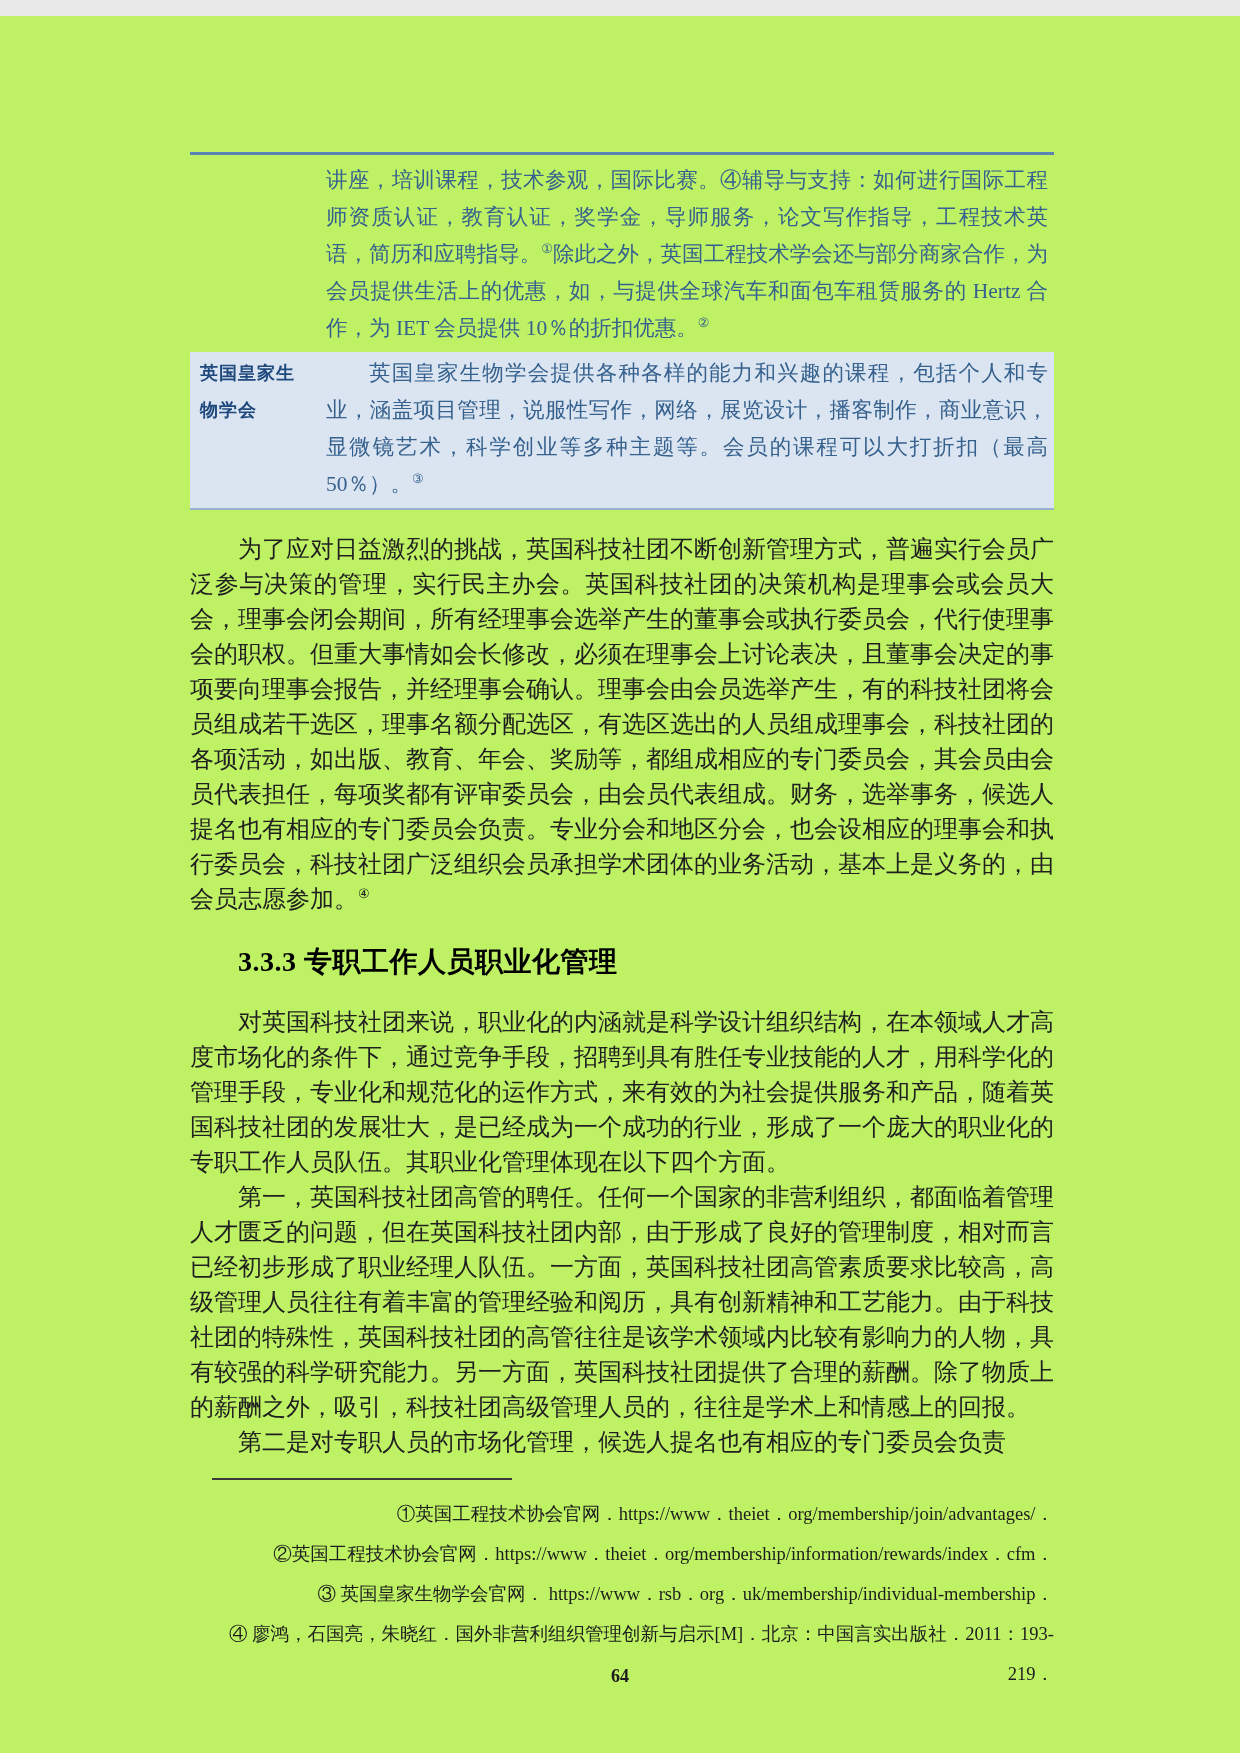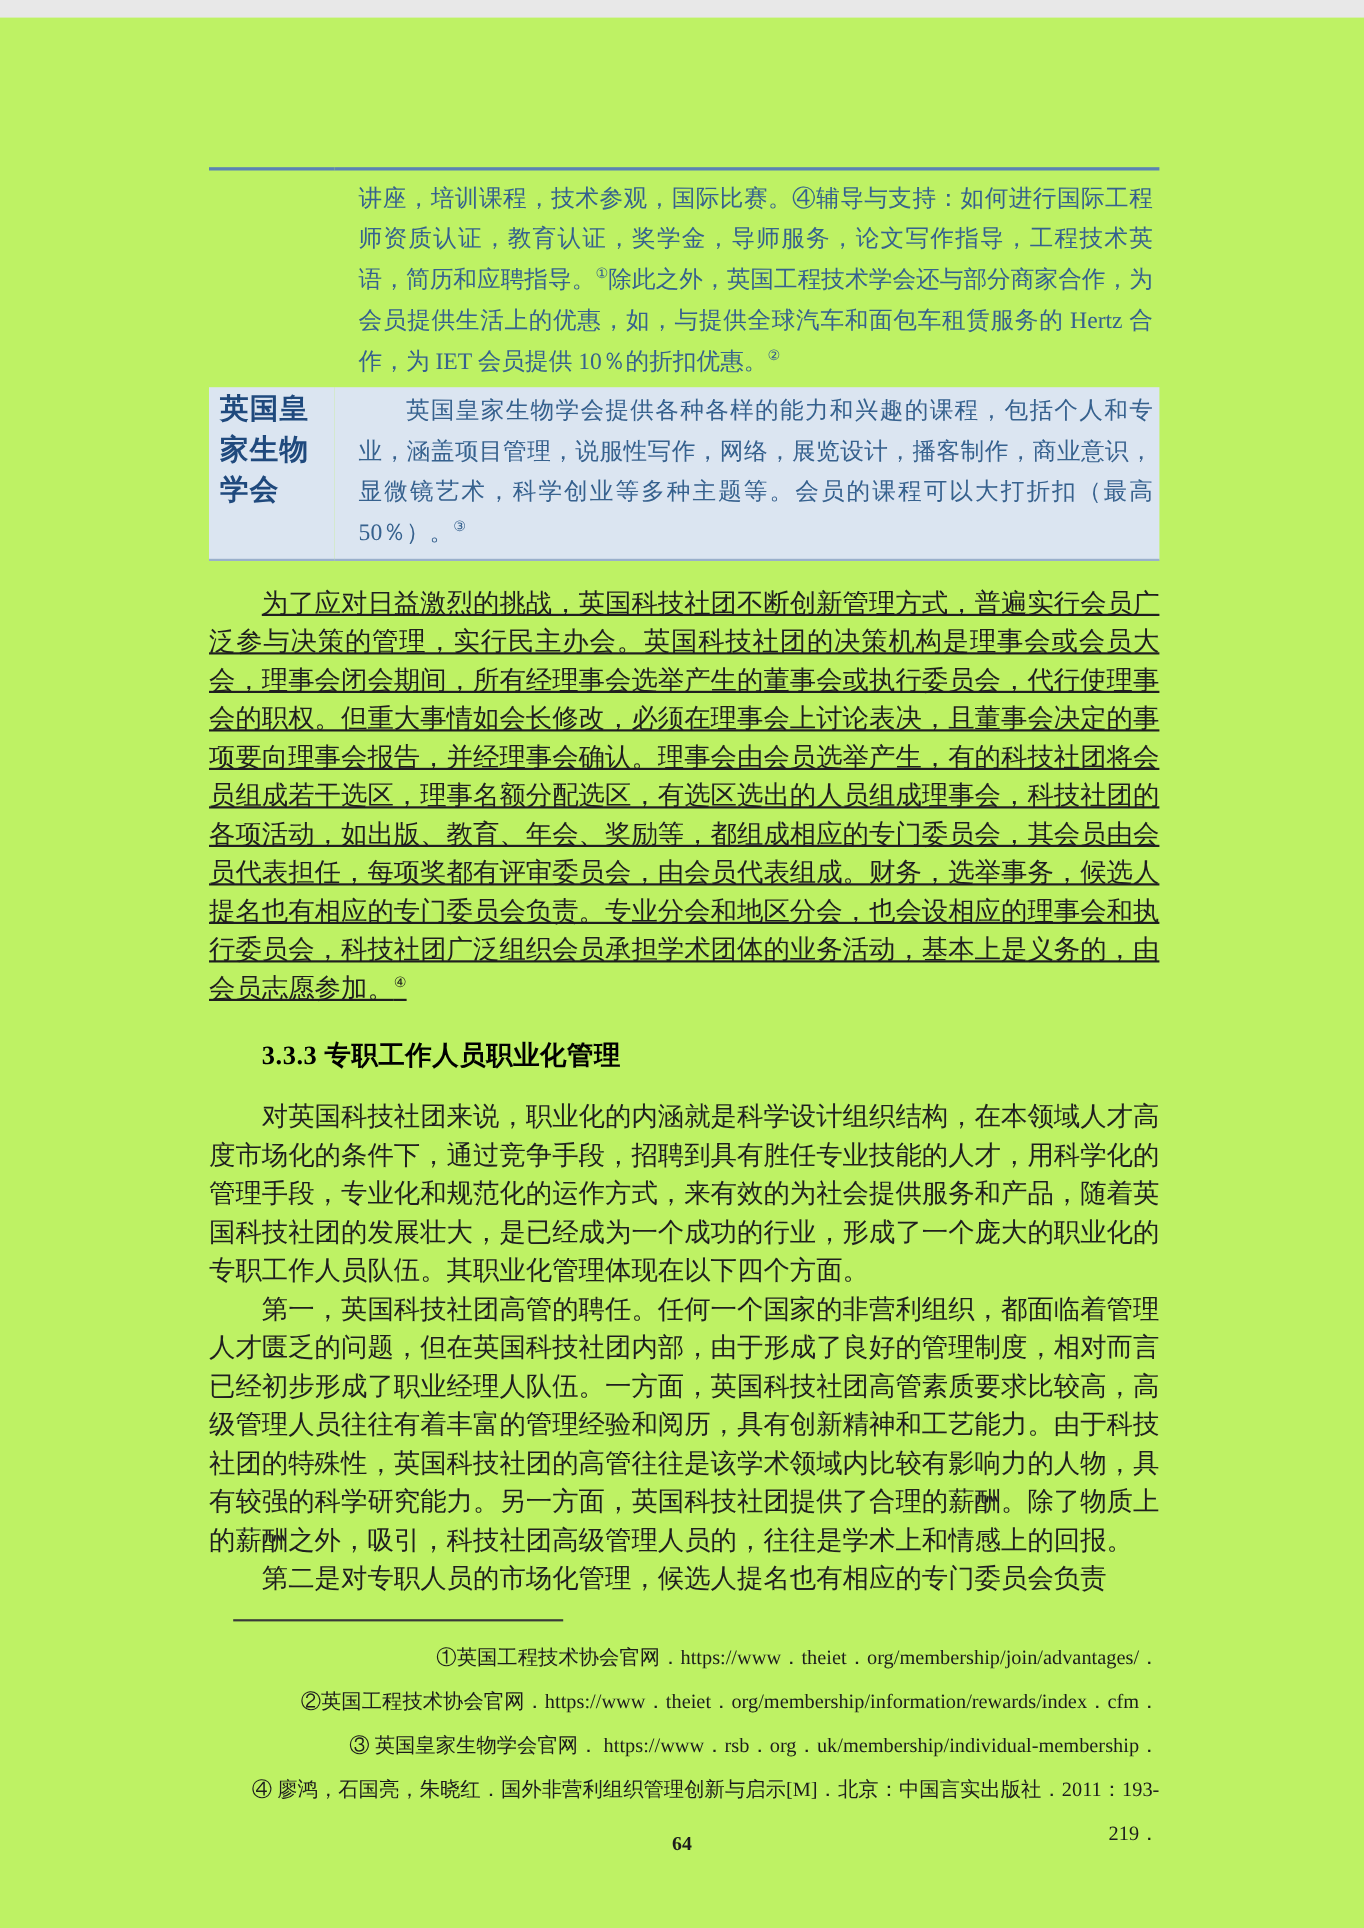--- a/index.html
+++ b/index.html
@@ -10,34 +10,34 @@
   }
   .content{position:absolute;left:190px;top:0;width:864px;}
   .doc-table{
     margin-top:136px;width:864px;border-collapse:collapse;
     border-top:3px solid var(--table_border_top,#5b83b3);
     border-bottom:2px solid var(--table_border_bottom,#9ab0cc);
   }
   .doc-table td{vertical-align:top;font-size:21.5px;line-height:37px;color:var(--table_text,#36618e);}
   .doc-table td.th{
     width:104px;font-weight:bold;color:var(--table_header_text,#1f497d);
-    padding:4px 0 16px 10px;font-size:26px;letter-spacing:1px;font-family:Liberation Mono, monospace;
+    padding:4px 0 16px 10px;font-size:18px;letter-spacing:1px;
   }
   .doc-table td.tc{padding:4px 6px 4px 22px;text-align:justify;}
   .doc-table tr.row1 td{padding-top:7px;padding-bottom:5px;}
   .doc-table tr.row2 td{padding-top:3px;padding-bottom:5px;}
   .row-alt{background:var(--table_row_bg,#dbe5f1);}
   .indent{text-indent:2em;}
   p.body{
     font-size:24px;line-height:35px;text-align:justify;text-indent:2em;
     margin:0;color:var(--body_text,#1f1f1f);
   }
-  p.para1{margin-top:22px;text-decoration:underline;}
+  p.para1{margin-top:22px;}
   h2.heading{
-    font-size:24px;font-weight:bold;color:#000;
+    font-size:28px;font-weight:bold;color:#000;
     margin:26px 0 24px 48px;padding:0;letter-spacing:0.5px;
   }
   sup{font-size:13px;line-height:0;vertical-align:super;}
   .footnote-area{margin-top:18px;}
   .fn-sep{width:300px;border-top:2px solid #3a3a3a;margin-left:22px;margin-bottom:14px;}
   p.fn{
     font-size:18.5px;line-height:40px;margin:0 0 0 22px;text-align:right;
     color:#1c1c1c;
   }
   .pageno{

